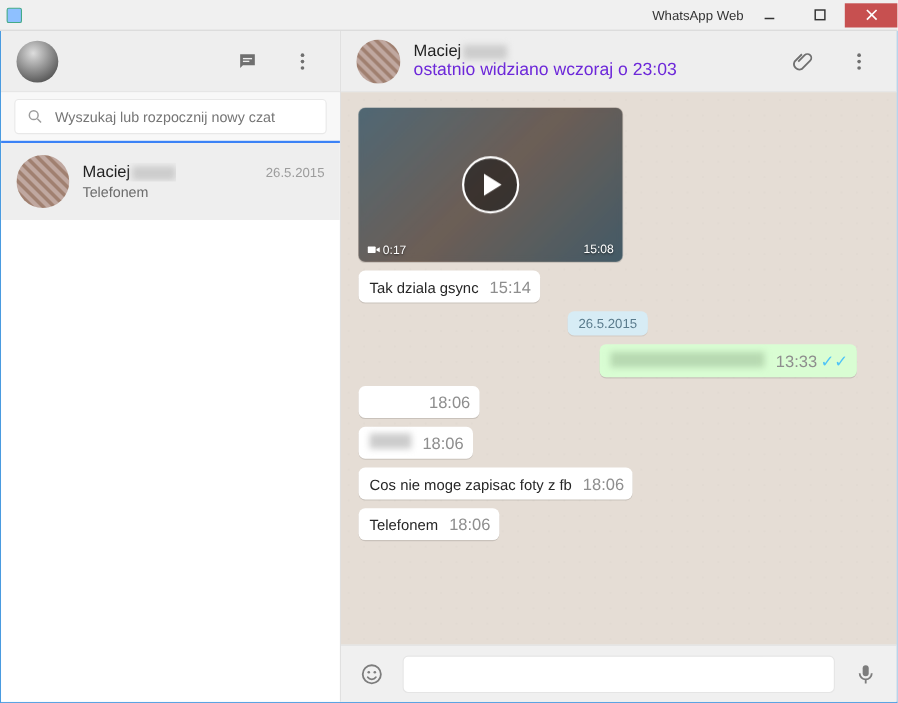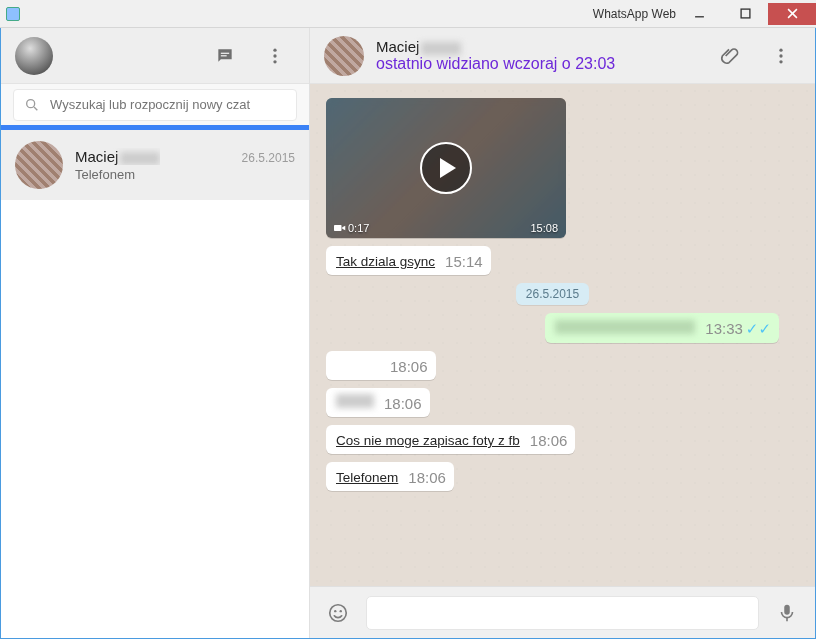--- a/index.html
+++ b/index.html
@@ -17,21 +17,21 @@
   .content { flex:1; display:flex; min-height:0; border:1px solid #4a9be0; border-top:none; }
 
   
   .sidebar { width:309px; display:flex; flex-direction:column; background:#fff; border-right:1px solid #e0e0e0; }
   .side-header { height:56px; background:#eeeeee; display:flex; align-items:center; padding:0 14px; gap:10px; border-bottom:1px solid #e3e3e3;}
   .avatar { width:38px; height:38px; border-radius:50%; background: radial-gradient(circle at 40% 30%, #ddd 0%, #999 40%, #333 100%); flex-shrink:0; }
   .side-header .spacer { flex:1; }
   .iconbtn { width:40px; height:40px; display:flex; align-items:center; justify-content:center; color:#6f6f6f; cursor:pointer; }
   .iconbtn svg { width:20px; height:20px; }
 
-  .searchbar { height:46px; background:#f8f8f8; display:flex; align-items:center; padding:0 12px; border-bottom:5px solid #3b82f6;}
+  .searchbar { height:46px; background:#f8f8f8; display:flex; align-items:center; padding:0 12px; border-bottom:2px solid #3b82f6;}
   .searchbox { flex:1; height:32px; background:#fff; border:1px solid #e8e8e8; border-radius:4px; display:flex; align-items:center; padding:0 10px; gap:10px;}
   .searchbox svg { width:16px; height:16px; color:#9c9c9c; flex-shrink:0; }
   .searchbox input { border:none; outline:none; flex:1; font-size:13px; color:#555; background:transparent;}
 
   .chatlist { flex:1; overflow:auto; }
   .chatitem { height:70px; display:flex; align-items:center; padding:0 14px; gap:12px; cursor:pointer; }
   .chatitem.active { background:#eeeeee; }
   .chatitem .chav { width:48px; height:48px; border-radius:50%; background:#b8a090; filter:blur(0.5px); flex-shrink:0;
     background-image: linear-gradient(45deg,#c0a8a0 25%,#a08070 25%,#a08070 50%,#c0a8a0 50%,#c0a8a0 75%,#a08070 75%); background-size:10px 10px;}
   .chatitem .ctext { flex:1; min-width:0; }
@@ -51,21 +51,21 @@
   .chat-header .status { font-size:16px; color:#6d28d9; }
 
   .messages { flex:1; overflow:auto; padding:14px 36px 21px 16px; display:flex; flex-direction:column; gap:8px;
     background: #e5ddd5;
     background-image: radial-gradient(rgba(0,0,0,0.015) 1px, transparent 1px);
     background-size: 14px 14px;
   }
 
   .bubble { max-width:72%; background:#fff; border-radius:6px; padding:6px 8px 6px 10px; position:relative; box-shadow:0 1px 0.5px rgba(0,0,0,.12); align-self:flex-start; display:flex; gap:10px; align-items:flex-end;}
   .bubble.out { background:#d9fdd3; align-self:flex-end;margin-left:47px; }
-  .bubble .msg { font-size:13.5px; color:#262626; white-space:pre-wrap;text-decoration:underline; }
+  .bubble .msg { font-size:13.5px; color:#262626; white-space:pre-wrap; }
   .bubble .time { font-size:15px; color:#8e8e8e; position:relative; bottom:-1px;}
   .bubble.out .ticks { color:#4fc3f7; margin-left:3px; }
   .bubble .blurmsg { display:inline-block; width:140px; height:14px; background:#b7d9b1; filter:blur(3px); }
   .bubble .blurmsg.grey { background:#ccc; width:38px; }
   .bubble.narrow .msg { min-width:44px; }
 
   .datechip { align-self:center; background:#d7ecf5; color:#5a7b8c; font-size:12px; padding:4px 10px; border-radius:6px; box-shadow:0 1px 0.5px rgba(0,0,0,.08);}
 
   .video { width:240px; height:140px; border-radius:6px; background: linear-gradient(135deg,#4a6b7c,#7a5c4a,#3a5a6a); position:relative; box-shadow:0 1px 0.5px rgba(0,0,0,.15); filter:saturate(0.8); align-self:flex-start; overflow:hidden;}
   .video::before { content:""; position:absolute; inset:0; backdrop-filter: blur(3px); background:rgba(80,100,110,.25);}

